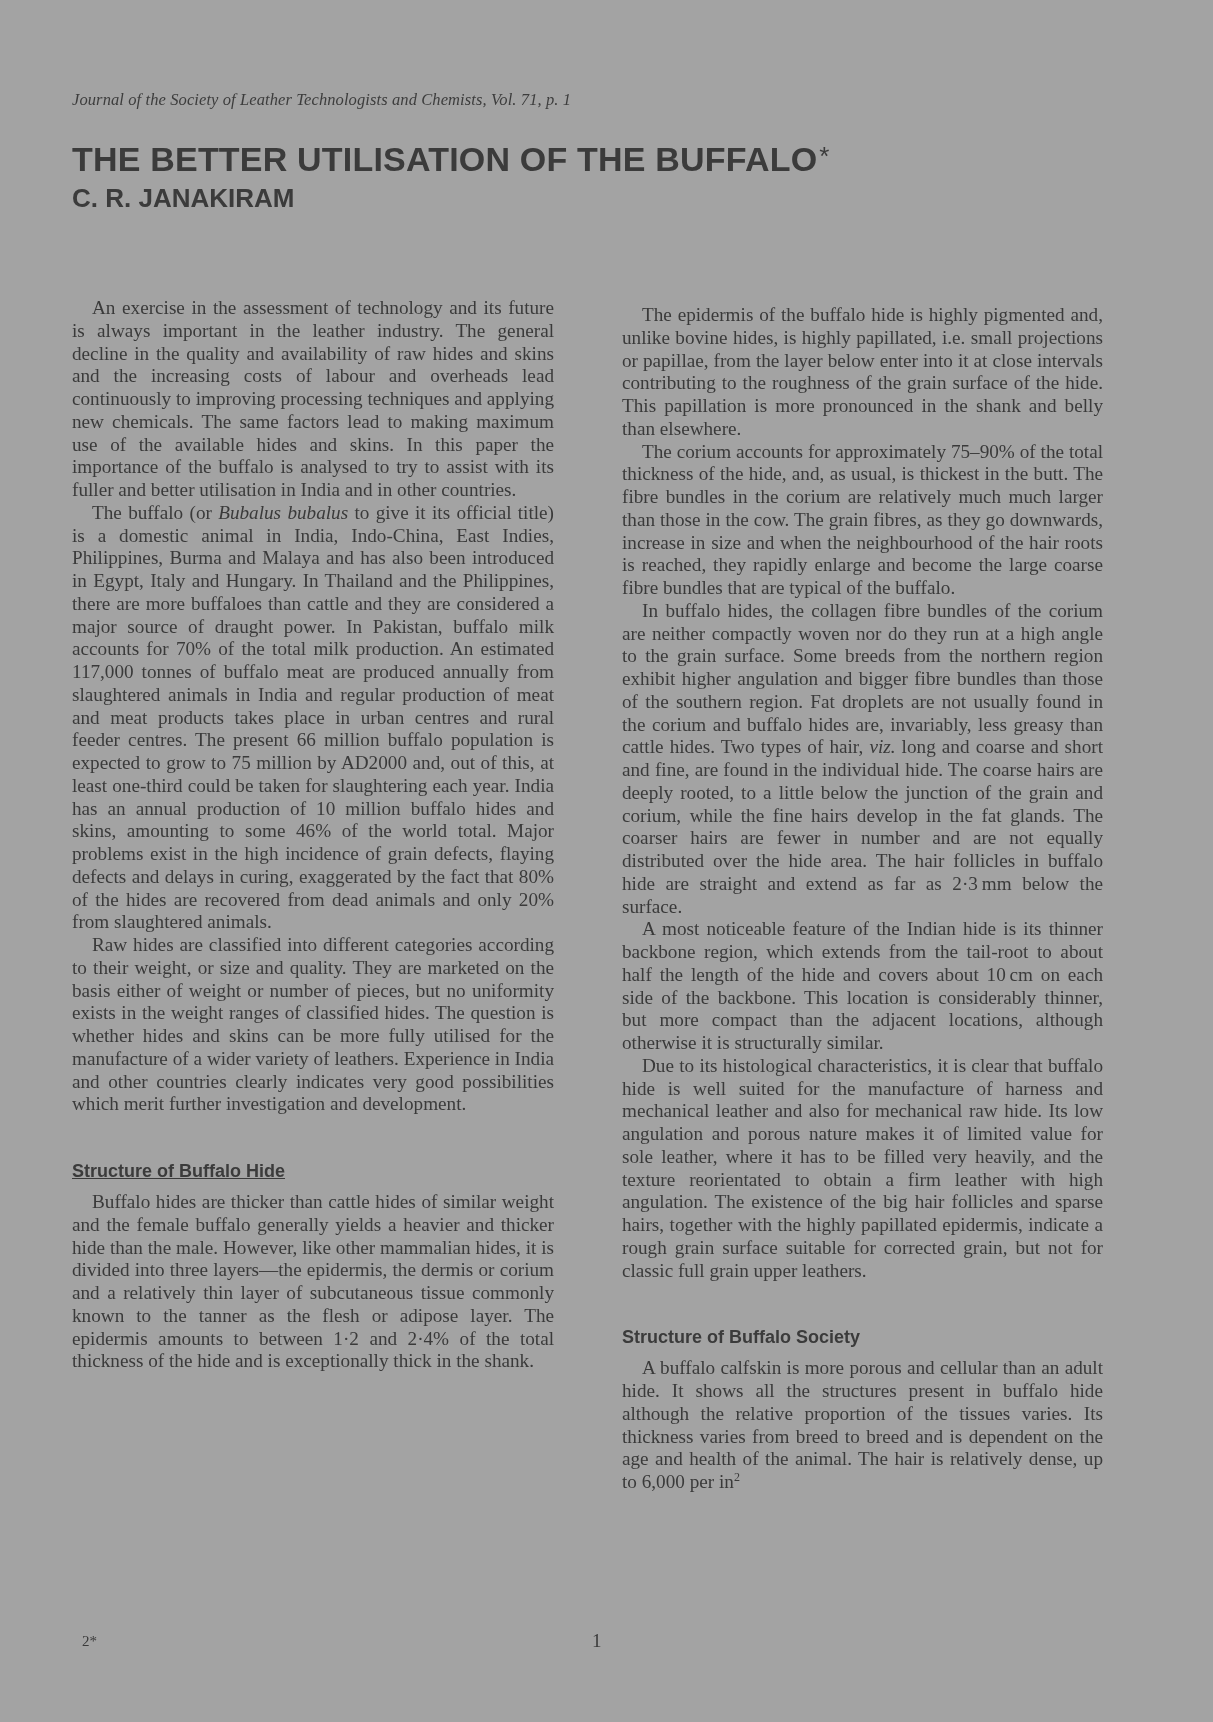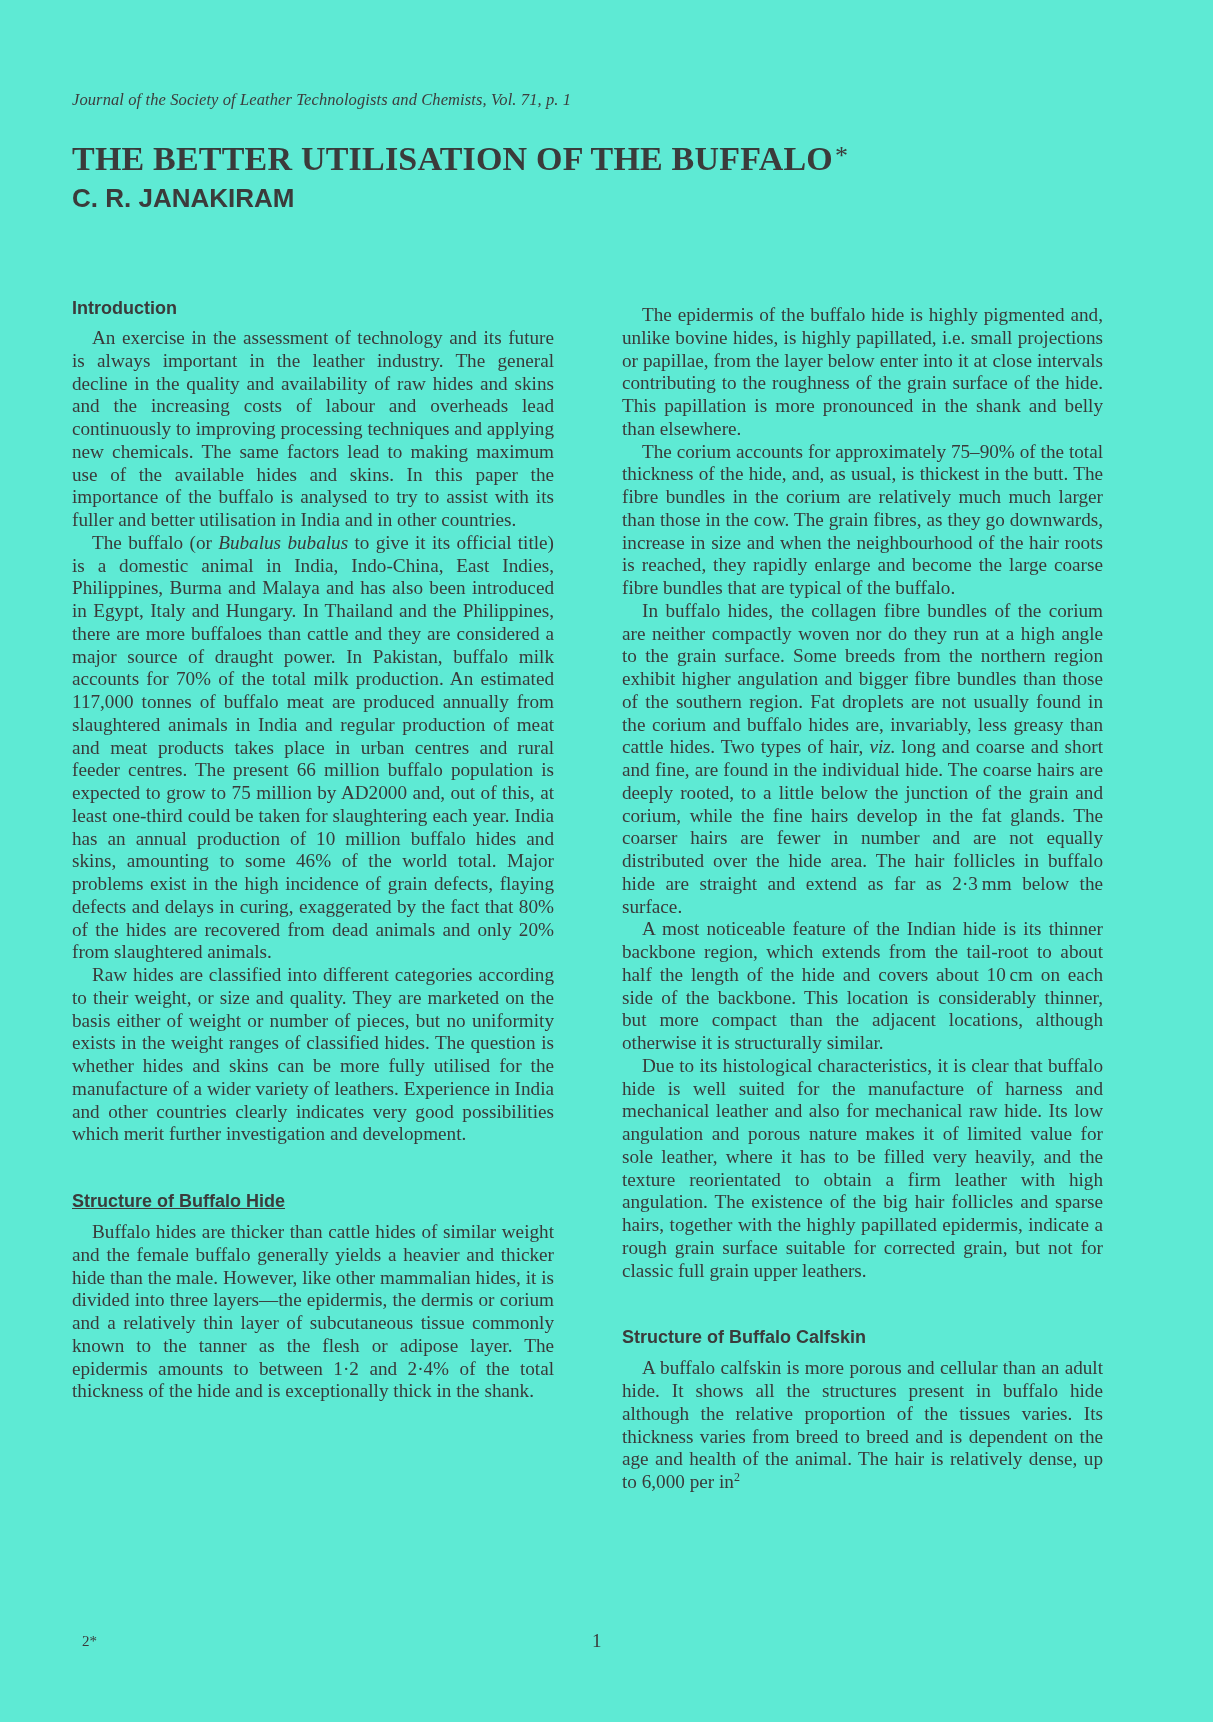--- a/index.html
+++ b/index.html
@@ -1,19 +1,19 @@
 <!DOCTYPE html>
 <html><head>
 <meta charset="utf-8">
 <style>
   html, body { margin: 0; padding: 0; background: #ffffff; }
   body { width: 1213px; height: 1722px; position: relative; overflow: hidden; color: #3a3a3a; }
-  .page { position: absolute; left: 0; top: 0; width: 1213px; height: 1722px; background: #5eead4; }
+  .page { position: absolute; left: 0; top: 0; width: 1213px; height: 1722px; background: #a3a3a3; }
   .journal { position: absolute; left: 72px; top: 90px; font-family: "Liberation Serif", serif; font-style: italic; font-size: 16.5px; color: #3d3d3d; letter-spacing: 0.1px; }
-  .title { position: absolute; left: 72px; top: 140px; font-family: Liberation Serif, serif; font-weight: bold; font-size: 34px; color: #3b3b3b; letter-spacing: 0.2px; white-space: nowrap; }
+  .title { position: absolute; left: 72px; top: 140px; font-family: Liberation Sans, sans-serif; font-weight: bold; font-size: 34px; color: #3b3b3b; letter-spacing: 0.2px; white-space: nowrap; }
   .title .star { font-weight: normal; font-size: 26px; vertical-align: 6px; margin-left: 2px; }
   .author { position: absolute; left: 72px; top: 183px; font-family: "Liberation Sans", sans-serif; font-weight: bold; font-size: 26px; color: #3b3b3b; }
   .affil { position: absolute; left: 72px; top: 224px; font-family: "Liberation Serif", serif; font-style: italic; font-size: 19.5px; color: #3d3d3d; white-space: nowrap; }
   .col { position: absolute; font-family: "Liberation Serif", serif; font-size: 19.2px; line-height: 22.75px; color: #3a3a3a; text-align: justify; }
   .col-left { left: 72px; top: 297px; width: 482px; }
   .col-right { left: 622px; top: 304px; width: 481px; }
   .col p { margin: 0; text-indent: 20px; hyphens: manual; }
   .col p + p { margin-top: 0; }
   .h { font-family: "Liberation Sans", sans-serif; font-weight: bold; font-size: 18px; color: #3b3b3b; text-align: left; margin: 0 0 8px 0; line-height: 22px; }
   .h-intro { margin-top: 0; }
@@ -33,36 +33,35 @@
 
   <div class="journal">Journal of the Society of Leather Technologists and Chemists, Vol. 71, p. 1</div>
 
   <div class="title">
     <span>THE BETTER UTILISATION OF THE BUFFALO</span><span class="star">*</span>
   </div>
 
   <div class="author">C. R. JANAKIRAM</div>
 
   <div class="col col-left">
-    <div class="h h-intro">Introduction</div>
     <p>An exercise in the assessment of technology and its future is always important in the leather industry. The general decline in the quality and availability of raw hides and skins and the increasing costs of labour and overheads lead continuously to improving processing techniques and applying new chemicals. The same factors lead to making maximum use of the available hides and skins. In this paper the importance of the buffalo is analysed to try to assist with its fuller and better utilisation in India and in other countries.</p>
     <p><span>The buffalo (or </span><em>Bubalus bubalus</em><span> to give it its official title) is a domestic animal in India, Indo-China, East Indies, Philippines, Burma and Malaya and has also been introduced in Egypt, Italy and Hungary. In Thailand and the Philippines, there are more buffaloes than cattle and they are considered a major source of draught power. In Pakistan, buffalo milk accounts for 70% of the total milk production. An estimated 117,000 tonnes of buffalo meat are produced annually from slaughtered animals in India and regular produc­tion of meat and meat products takes place in urban centres and rural feeder centres. The present 66 million buffalo population is expected to grow to 75 million by AD2000 and, out of this, at least one-third could be taken for slaughtering each year. India has an annual production of 10 million buffalo hides and skins, amounting to some 46% of the world total. Major problems exist in the high incidence of grain defects, flaying defects and delays in curing, exagger­ated by the fact that 80% of the hides are recovered from dead animals and only 20% from slaughtered animals.</span></p>
     <p>Raw hides are classified into different categories according to their weight, or size and quality. They are marketed on the basis either of weight or number of pieces, but no uniformity exists in the weight ranges of classified hides. The question is whether hides and skins can be more fully utilised for the manufacture of a wider variety of leathers. Experience in India and other countries clearly indicates very good possibilities which merit further investigation and development.</p>
 
     <div class="h h-structure">Structure of Buffalo Hide</div>
     <p>Buffalo hides are thicker than cattle hides of similar weight and the female buffalo generally yields a heavier and thicker hide than the male. However, like other mammalian hides, it is divided into three layers—the epidermis, the dermis or corium and a relatively thin layer of subcutaneous tissue commonly known to the tanner as the flesh or adipose layer. The epidermis amounts to between 1·2 and 2·4% of the total thickness of the hide and is exceptionally thick in the shank.</p>
 
   </div>
 
   <div class="col col-right">
     <p>The epidermis of the buffalo hide is highly pig­mented and, unlike bovine hides, is highly papillated, i.e. small projections or papillae, from the layer below enter into it at close intervals contributing to the roughness of the grain surface of the hide. This papillation is more pronounced in the shank and belly than elsewhere.</p>
     <p>The corium accounts for approximately 75–90% of the total thickness of the hide, and, as usual, is thickest in the butt. The fibre bundles in the corium are relatively much much larger than those in the cow. The grain fibres, as they go downwards, increase in size and when the neighbourhood of the hair roots is reached, they rapidly enlarge and become the large coarse fibre bundles that are typical of the buffalo.</p>
     <p><span>In buffalo hides, the collagen fibre bundles of the corium are neither compactly woven nor do they run at a high angle to the grain surface. Some breeds from the northern region exhibit higher angulation and bigger fibre bundles than those of the southern region. Fat droplets are not usually found in the corium and buffalo hides are, invariably, less greasy than cattle hides. Two types of hair, </span><em>viz.</em><span> long and coarse and short and fine, are found in the individual hide. The coarse hairs are deeply rooted, to a little below the junction of the grain and corium, while the fine hairs develop in the fat glands. The coarser hairs are fewer in number and are not equally distributed over the hide area. The hair follicles in buffalo hide are straight and extend as far as 2·3 mm below the surface.</span></p>
     <p>A most noticeable feature of the Indian hide is its thinner backbone region, which extends from the tail-root to about half the length of the hide and covers about 10 cm on each side of the backbone. This location is considerably thinner, but more compact than the adjacent locations, although otherwise it is structurally similar.</p>
     <p>Due to its histological characteristics, it is clear that buffalo hide is well suited for the manufacture of harness and mechanical leather and also for mechanic­al raw hide. Its low angulation and porous nature makes it of limited value for sole leather, where it has to be filled very heavily, and the texture reorientated to obtain a firm leather with high angulation. The existence of the big hair follicles and sparse hairs, together with the highly papillated epidermis, indicate a rough grain surface suitable for corrected grain, but not for classic full grain upper leathers.</p>
 
-    <div class="h h-calf">Structure of Buffalo Calfskin</div>
+    <div class="h h-calf">Structure of Buffalo Society</div>
     <p><span>A buffalo calfskin is more porous and cellular than an adult hide. It shows all the structures present in buffalo hide although the relative proportion of the tissues varies. Its thickness varies from breed to breed and is dependent on the age and health of the animal. The hair is relatively dense, up to 6,000 per in</span><sup>2</sup></p>
   </div>
 
   <div class="sig">2*</div>
   <div class="pagenum">1</div>
 </div>
 
 </body></html>

